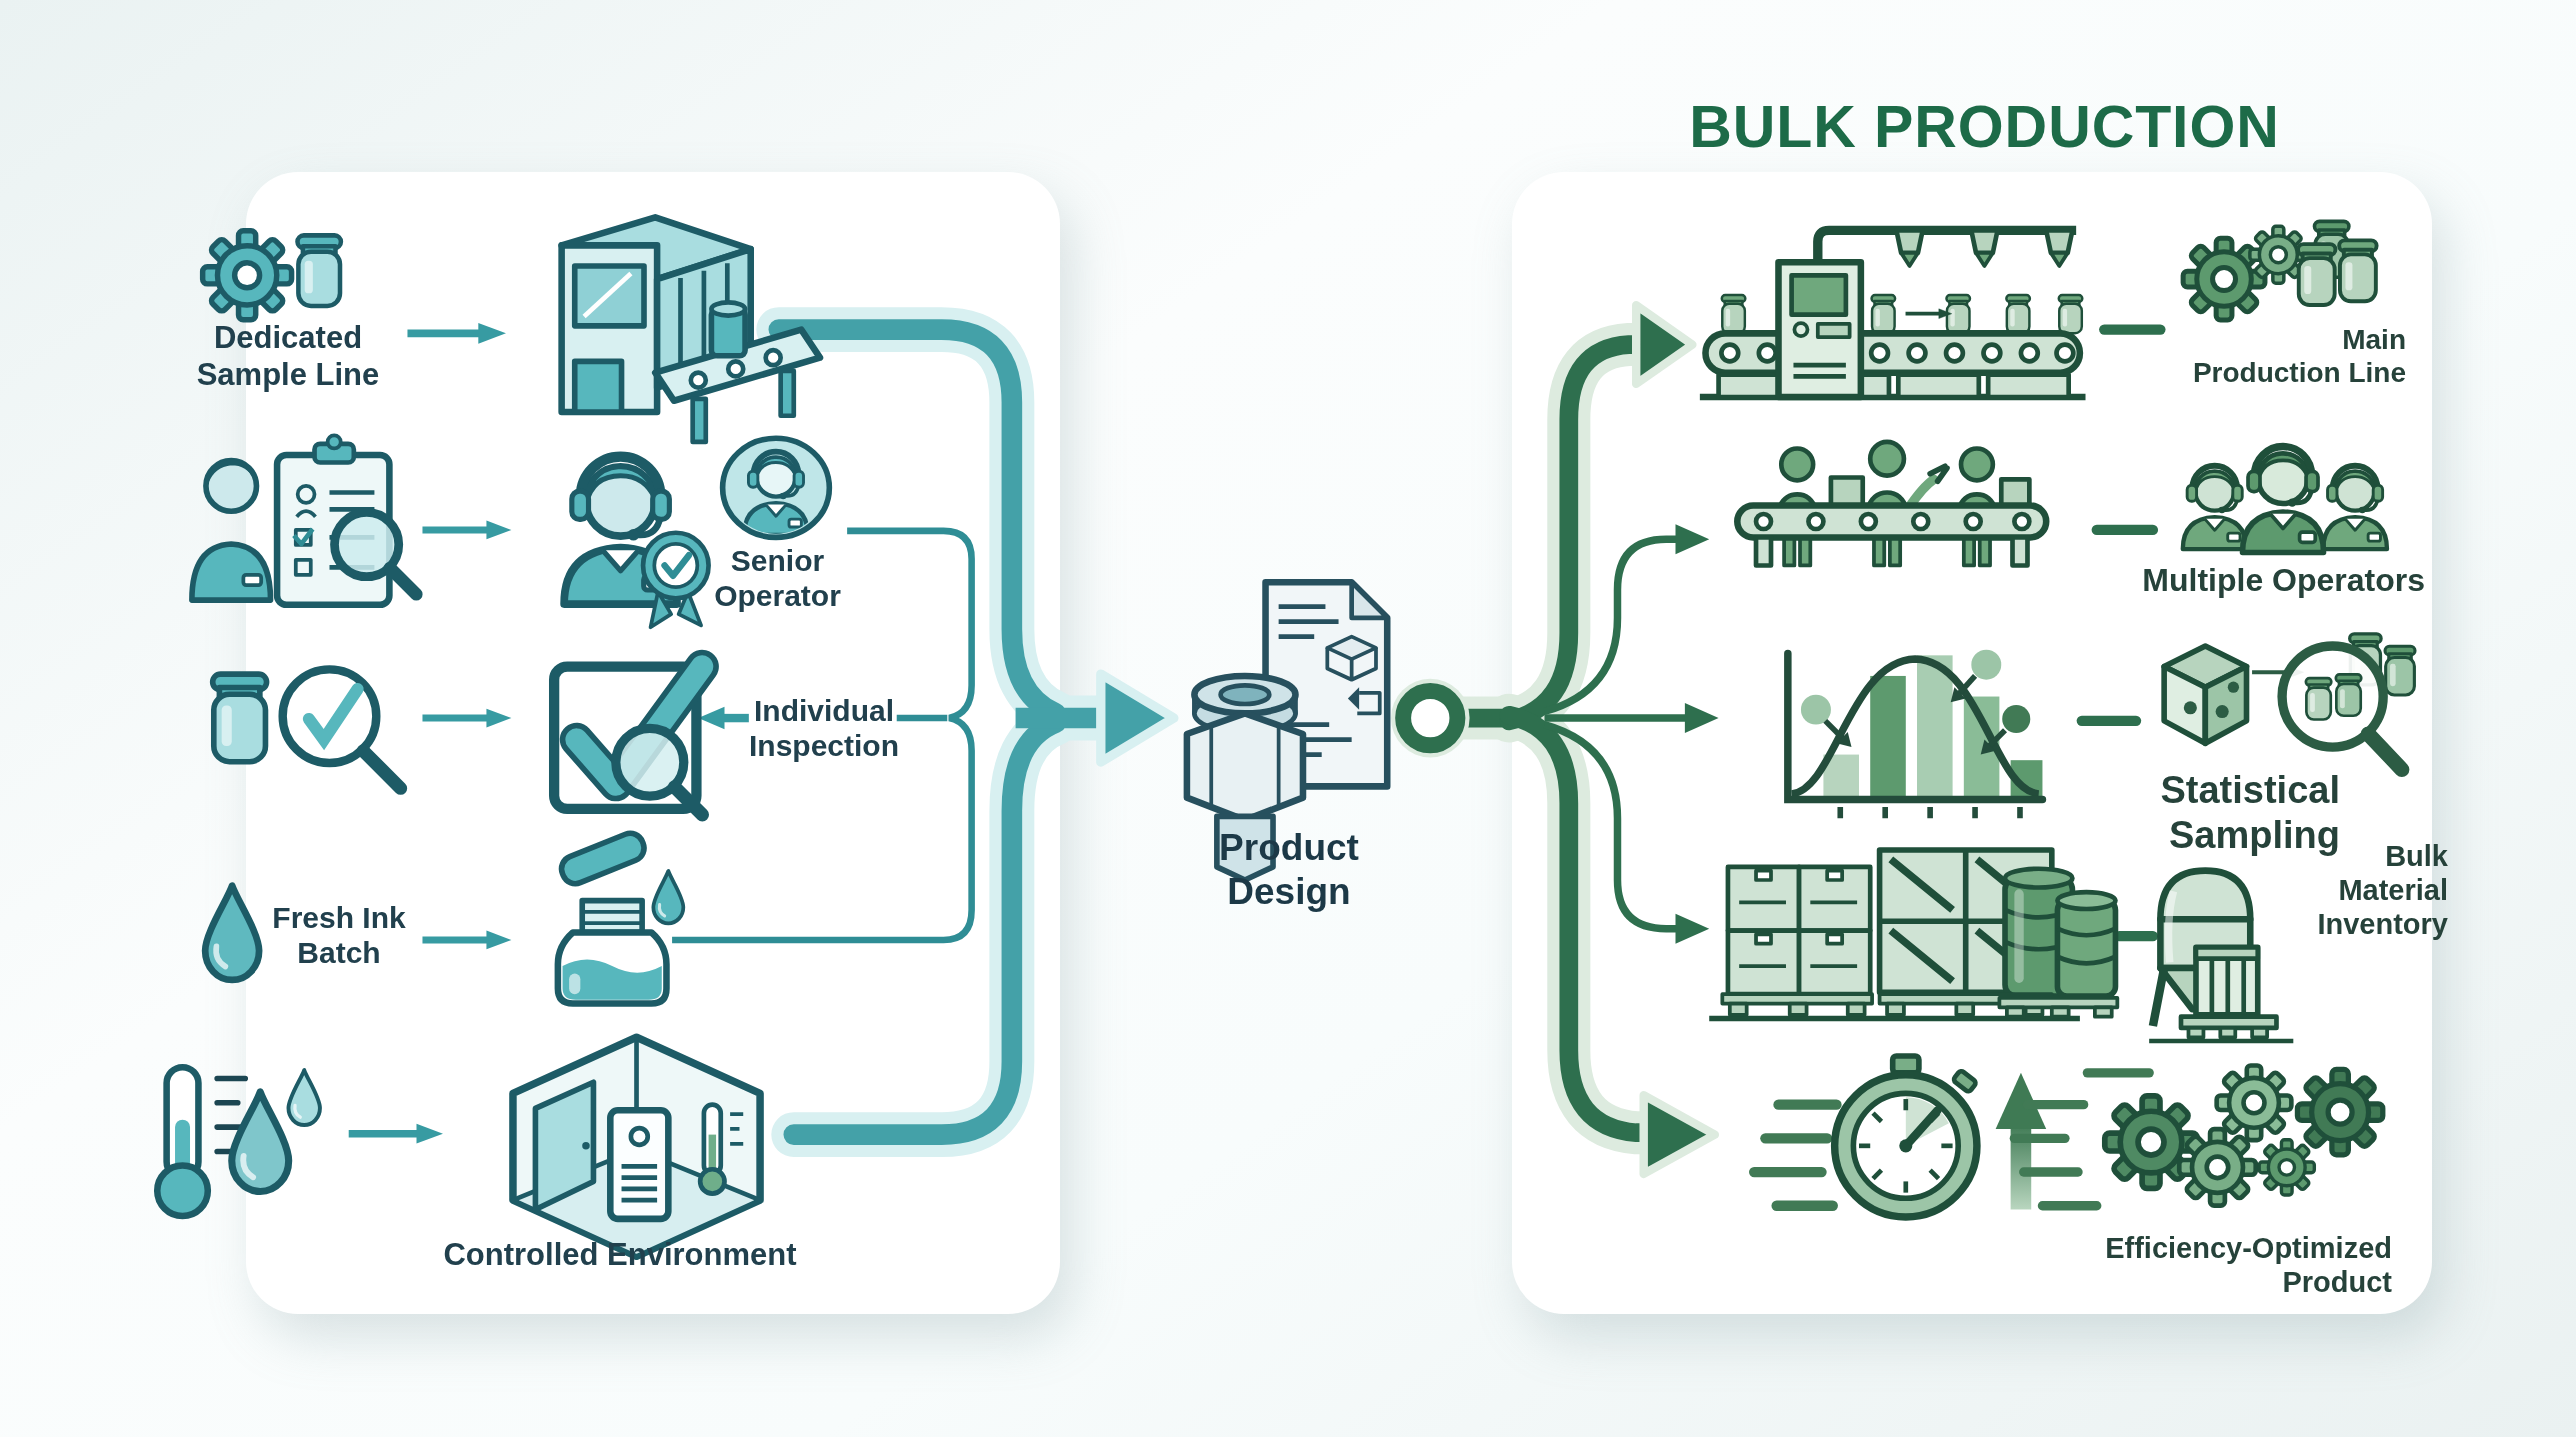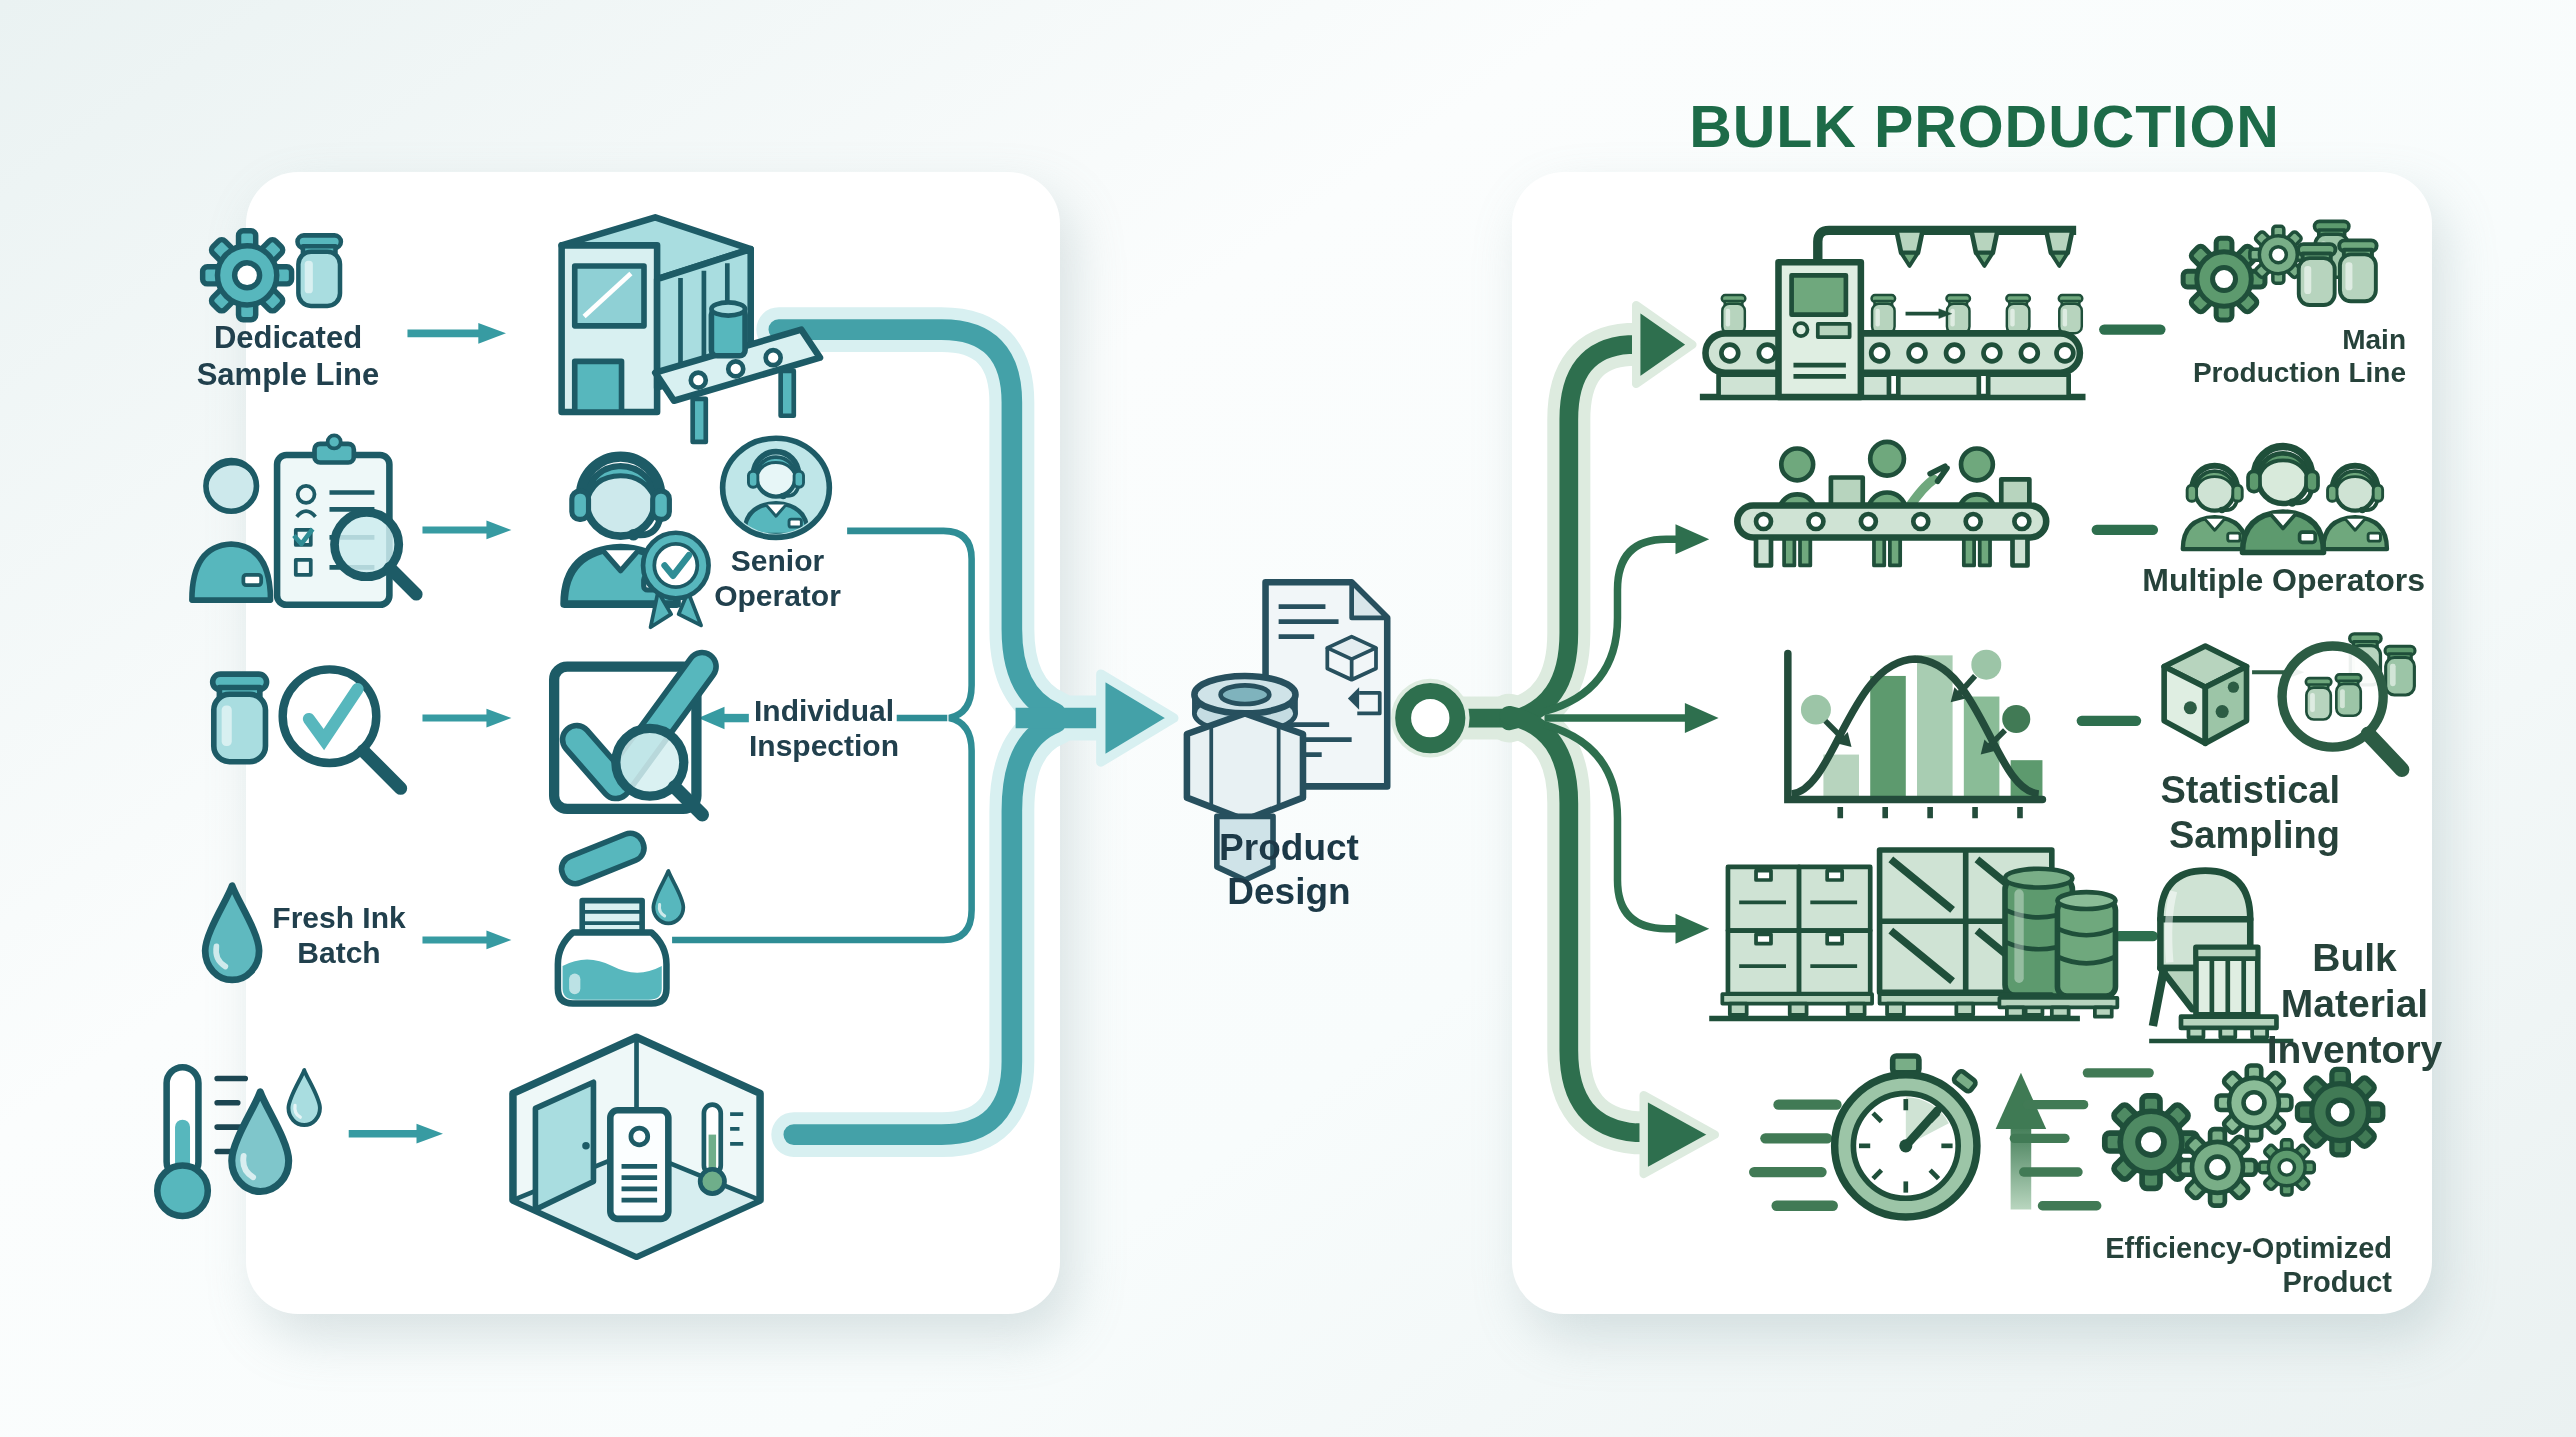--- a/index.html
+++ b/index.html
@@ -511,29 +511,30 @@
   <div class="title tright">BULK PRODUCTION</div>
 
   <div class="lbl" style="left:157px;top:320px;width:262px;font-size:31px;">Dedicated
 Sample Line</div>
   <div class="lbl" style="left:672px;top:543px;width:211px;font-size:30px;">Senior
 Operator</div>
   <div class="lbl" style="left:700px;top:693px;width:248px;font-size:30px;">Individual
 Inspection</div>
   <div class="lbl" style="left:236px;top:900px;width:206px;font-size:30px;">Fresh Ink
 Batch</div>
+  <div class="lbl" style="left:414px;top:1237px;width:412px;font-size:31px;">Controlled Environment</div>
 
   <div class="lbl" style="left:1172px;top:826px;width:234px;font-size:37px;color:#1c3947;">Product
 Design</div>
 
   <div class="lbl g" style="left:2153px;top:323px;width:253px;font-size:28px;">Main
 Production Line</div>
   <div class="lbl g" style="left:2125px;top:562px;width:300px;font-size:32px;">Multiple Operators</div>
   <div class="lbl g" style="left:2125px;top:768px;width:215px;font-size:38px;">Statistical
 Sampling</div>
-  <div class="lbl g" style="left:2261px;top:935px;width:187px;font-size:39px;text-align:center;">Bulk
+  <div class="lbl g" style="left:2261px;top:839px;width:187px;font-size:29px;text-align:right;">Bulk
 Material
 Inventory</div>
   <div class="lbl g" style="left:2036px;top:1231px;width:356px;font-size:29px;">Efficiency-Optimized
 Product</div>
 
 </div>
 
 
 </body></html>

